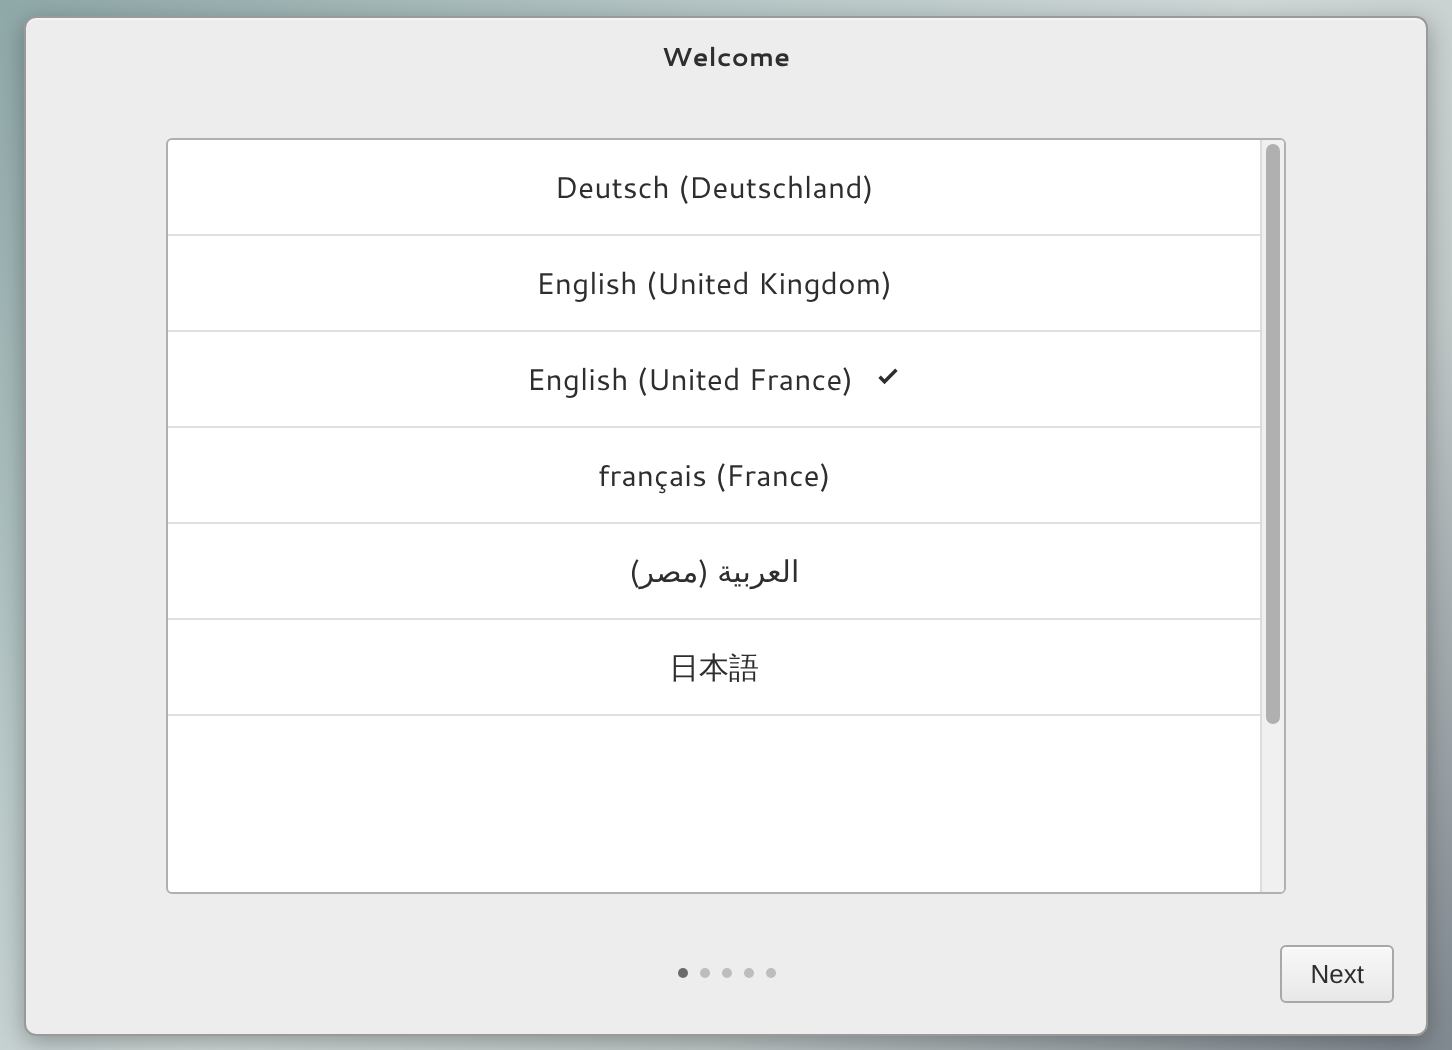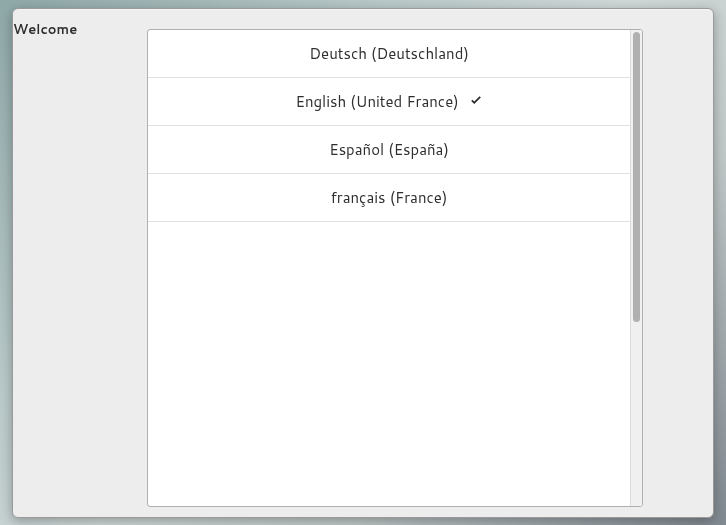--- a/index.html
+++ b/index.html
@@ -18,21 +18,21 @@
       overflow: hidden;
     }
     .window {
       width: 702px;
       height: 510px;
       background: #ededed;
       border: 1px solid #9a9a9a;
       border-radius: 6px;
       box-shadow: 0 3px 12px rgba(0,0,0,0.3), inset 0 1px 0 rgba(255,255,255,0.4);
       display: flex;
-      flex-direction: row;
+      flex-direction: column;
       position: relative;
     }
     .header {
       height: 40px;
       display: flex;
       align-items: center;
       justify-content: center;
       border-bottom: none;
     }
     .header-title {
@@ -139,32 +139,48 @@
   <div class="header">
     <span class="header-title">Welcome</span>
   </div>
   <div class="content">
     <div class="list-container">
       <div class="list" id="language-list">
           <div class="list-item">
             <span>Deutsch (Deutschland)</span>
           </div>
           <div class="list-item">
+            <span>English (United Kingdom)</span>
+          </div>
+          <div class="list-item">
             <span>English (United France)</span>
             <span class="check-icon">
               <svg viewBox="0 0 16 16">
                 <path d="M6 11.5L2.5 8l1.4-1.4L6 8.7l6.1-6.1L13.5 4z"></path>
               </svg>
             </span>
           </div>
           <div class="list-item">
-            <span>Español (España)</span>
+            <span>français (France)</span>
           </div>
           <div class="list-item">
-            <span>français (France)</span>
+            <span>العربية (مصر)</span>
+          </div>
+          <div class="list-item">
+            <span>日本語</span>
           </div>
         </div>
       <div class="scrollbar">
         <div class="scrollbar-thumb"></div>
       </div>
     </div>
   </div>
+  <div class="footer">
+    <div class="dots" id="dots">
+        <div class="dot active"></div>
+        <div class="dot"></div>
+        <div class="dot"></div>
+        <div class="dot"></div>
+        <div class="dot"></div>
+      </div>
+    <button class="next-button">Next</button>
+  </div>
 </div>
 
 </body></html>

